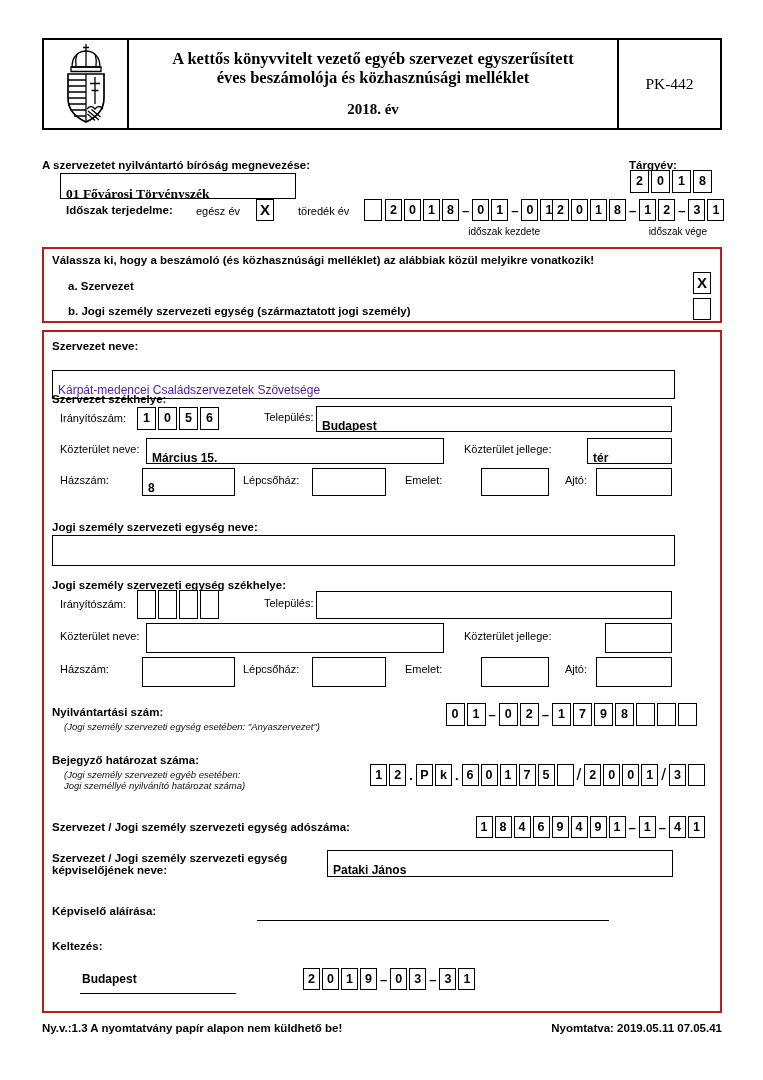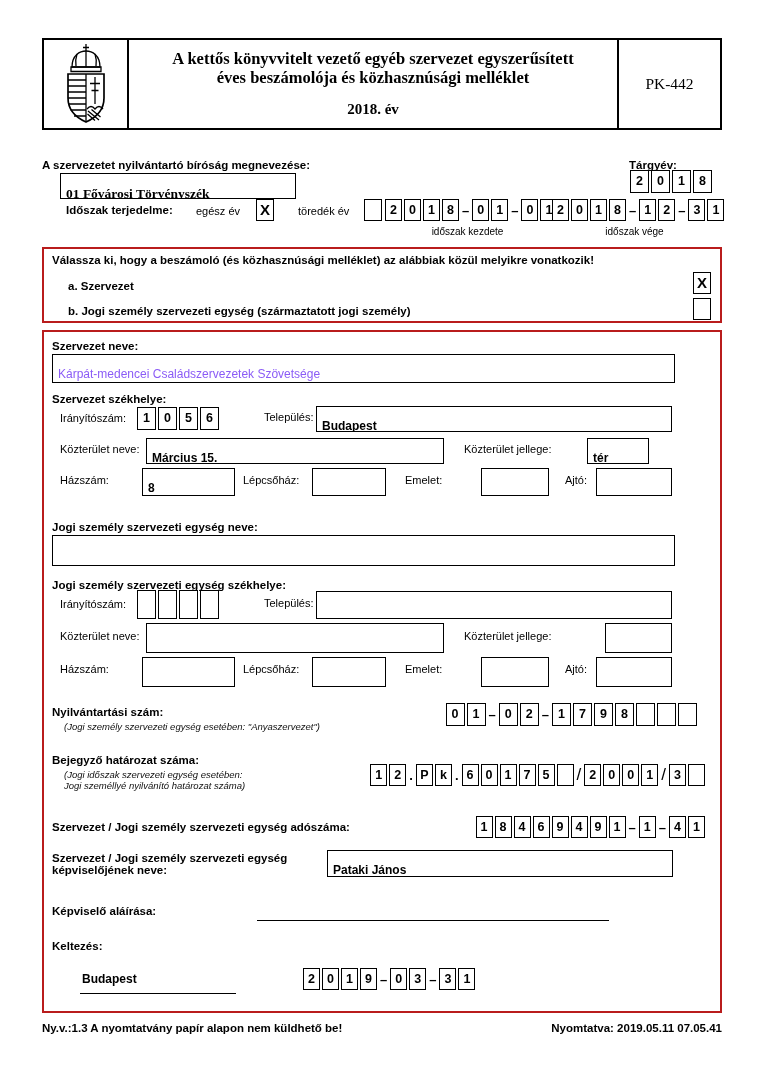--- a/index.html
+++ b/index.html
@@ -1,25 +1,25 @@
 <!DOCTYPE html>
 <html><head>
 <meta charset="utf-8">
 <style>
   html,body{margin:0;padding:0;background:#fff;}
   .page{position:relative;width:763px;height:1080px;background:#fff;color:#000;
         font-family:"Liberation Sans",sans-serif;overflow:hidden;border-radius:25px;}
   .lbl{position:absolute;font-size:11.5px;font-weight:bold;white-space:nowrap;}
   .lbl-n{position:absolute;font-size:11px;font-weight:normal;white-space:nowrap;}
   .sub{position:absolute;font-size:9.5px;font-style:italic;white-space:nowrap;color:#111;}
-  .cap{position:absolute;font-size:10px;text-align:center;white-space:nowrap;}
+  .cap{position:absolute;font-size:10px;text-align:right;white-space:nowrap;}
   .serif{font-family:"Liberation Serif",serif;}
   .field{position:absolute;border:1.5px solid #000;background:#fff;box-sizing:border-box;
          font-size:12px;font-weight:bold;padding:12px 5px;overflow:hidden;white-space:nowrap;}
-  .field.reg{font-weight:normal;color:#8b5cf6;}
+  .field.reg{font-weight:normal;color:#4c1d95;margin-top:16px;}
   .boxes{position:absolute;display:flex;align-items:center;white-space:nowrap;}
   .dbox{display:inline-block;width:15px;height:20px;border:1.6px solid #000;margin:0 1px;
         text-align:center;font-size:12.5px;font-weight:bold;line-height:20px;background:#fff;flex:none;}
   .dsep{display:inline-block;margin:0 2px;font-size:13px;font-weight:bold;flex:none;}
   .dsep.slash{font-size:17px;font-weight:normal;}
   .boxes.lg .dbox{width:17px;height:21px;line-height:21px;}
   .boxes.tall .dbox{height:27px;line-height:27px;}
   .cbox{position:absolute;width:16px;height:20px;border:1.6px solid #000;text-align:center;
         font-size:15px;font-weight:bold;line-height:20px;background:#fff;}
   .sectionbox{position:absolute;border:2px solid #b91c1c;box-sizing:border-box;background:#fff;}
@@ -130,21 +130,21 @@
         <span class="dbox">0</span>
         <span class="dbox">5</span>
         <span class="dbox">6</span>
       </div>
     <div class="lbl-n" style="left:220px;top:79px">Település:</div>
     <div class="field" style="left:272px;top:74px;width:356px;height:25px">Budapest</div>
 
     <div class="lbl-n" style="left:16px;top:111px">Közterület neve:</div>
     <div class="field" style="left:102px;top:106px;width:298px;height:18px">Március 15.</div>
     <div class="lbl-n" style="left:420px;top:111px">Közterület jellege:</div>
-    <div class="field" style="left:543px;top:106px;width:62px;height:26px">tér</div>
+    <div class="field" style="left:543px;top:106px;width:85px;height:26px">tér</div>
 
     <div class="lbl-n" style="left:16px;top:142px">Házszám:</div>
     <div class="field" style="left:98px;top:136px;width:93px;height:28px">8</div>
     <div class="lbl-n" style="left:199px;top:142px">Lépcsőház:</div>
     <div class="field" style="left:268px;top:136px;width:74px;height:28px"></div>
     <div class="lbl-n" style="left:361px;top:142px">Emelet:</div>
     <div class="field" style="left:437px;top:136px;width:68px;height:28px"></div>
     <div class="lbl-n" style="left:521px;top:142px">Ajtó:</div>
     <div class="field" style="left:552px;top:136px;width:76px;height:28px"></div>
 
@@ -189,21 +189,21 @@
         <span class="dbox">1</span>
         <span class="dbox">7</span>
         <span class="dbox">9</span>
         <span class="dbox">8</span>
         <span class="dbox"></span>
         <span class="dbox"></span>
         <span class="dbox"></span>
       </div>
 
     <div class="lbl" style="left:8px;top:422px">Bejegyző határozat száma:</div>
-    <div class="sub" style="left:20px;top:437px">(Jogi időszak szervezeti egység esetében:</div>
+    <div class="sub" style="left:20px;top:437px">(Jogi személy szervezeti egyéb esetében:</div>
     <div class="sub" style="left:20px;top:448px">Jogi személlyé nyilvánító határozat száma)</div>
     <div class="boxes" style="right:14px;top:432px">
         <span class="dbox">1</span>
         <span class="dbox">2</span>
         <span class="dsep">.</span>
         <span class="dbox">P</span>
         <span class="dbox">k</span>
         <span class="dsep">.</span>
         <span class="dbox">6</span>
         <span class="dbox">0</span>

